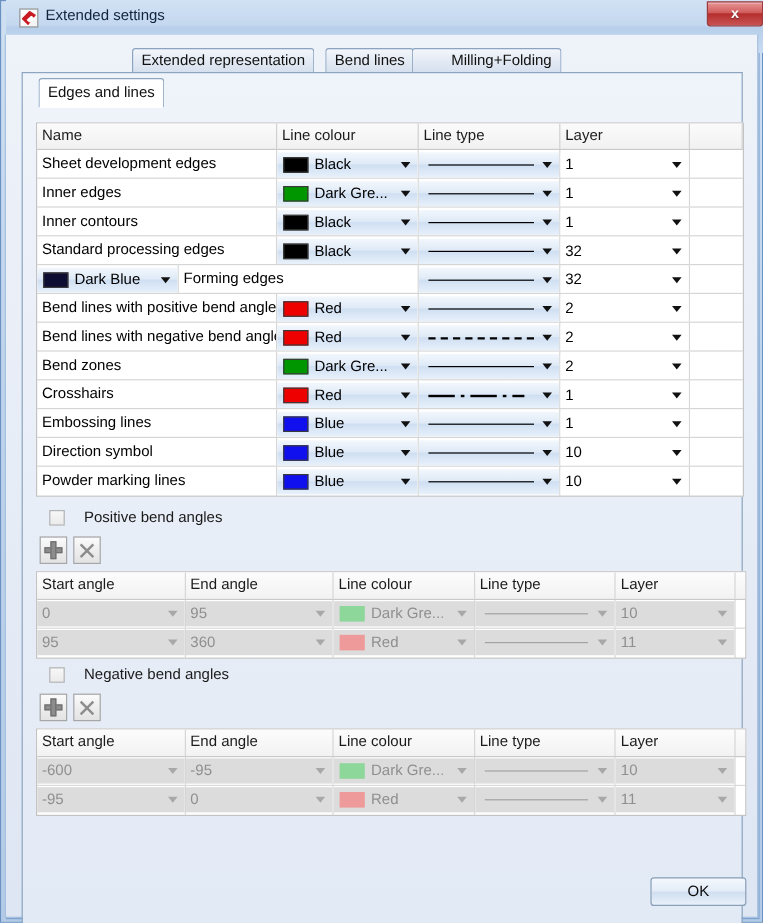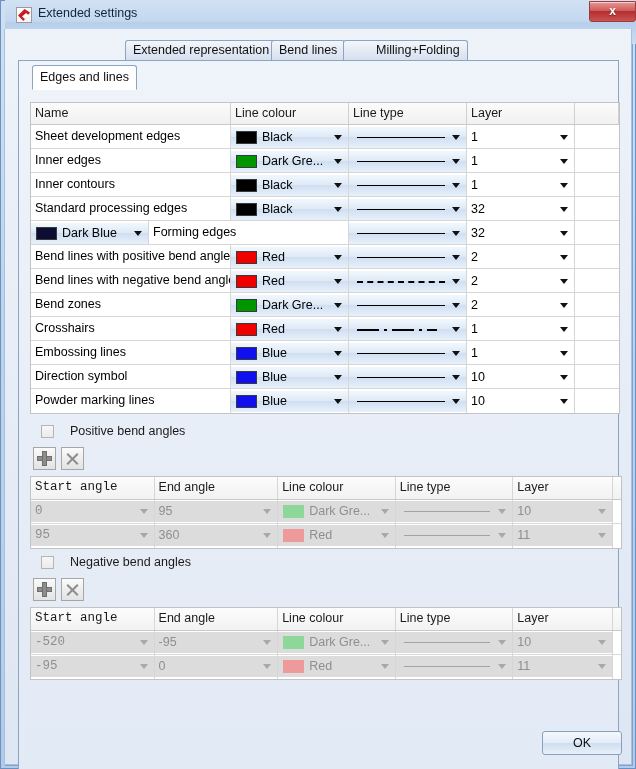--- a/index.html
+++ b/index.html
@@ -332,21 +332,21 @@
     box-sizing: border-box;
     border-right: 1px solid #d6d6d6;
     padding: 0 4px;
     line-height: 21px;
     font-size: 12.5px;
     position: relative;
     overflow: hidden;
     white-space: nowrap;
     color: #1b1b1b;
   }
-  .s-start { width: 124px; font-family: Liberation Mono, monospace; }
+  .s-start { width: 124px; }
   .s-end   { width: 124px; }
   .s-col   { width: 118px; }
   .s-type  { width: 118px; }
   .s-layer { width: 100px; }
   .s-pad   { width: 8px; border-right: none; }
 
   .dcombo {
     position: absolute;
     left: 0; top: 1px;
     width: 100%; height: 21px;
@@ -414,21 +414,21 @@
   <div class="title-text">Extended settings</div>
   <div class="close-btn">
     <div class="x">x</div>
   </div>
 </div>
 
 <div class="body-area">
 
   <div class="tabstrip">
     <div class="tab active" style="left:14px;margin-top:28px;">Edges and lines</div>
-    <div class="tab" style="left:107px;">Extended representation</div>
+    <div class="tab" style="left:92px;">Extended representation</div>
     <div class="tab" style="left:253px;">Bend lines</div>
     <div class="tab" style="left:325px;padding-left:32px;">Milling+Folding</div>
   </div>
 
   <div class="tabpanel">
 
     <div class="grid">
 
       <div class="grid-row grid-head">
         <div class="gcell c-name">Name</div>
@@ -849,21 +849,21 @@
         <div class="scell s-end">End angle</div>
         <div class="scell s-col">Line colour</div>
         <div class="scell s-type">Line type</div>
         <div class="scell s-layer">Layer</div>
         <div class="scell s-pad"></div>
       </div>
 
       <div class="sub-row">
         <div class="scell s-start">
           <div class="dcombo">
-            <div class="dlabel">-520</div>
+            <div class="dlabel">-600</div>
             <div class="darrow"></div>
           </div>
         </div>
         <div class="scell s-end">
           <div class="dcombo">
             <div class="dlabel">-95</div>
             <div class="darrow"></div>
           </div>
         </div>
         <div class="scell s-col">

